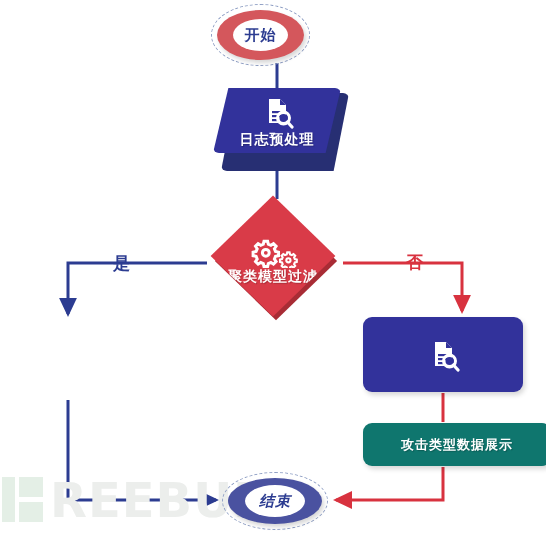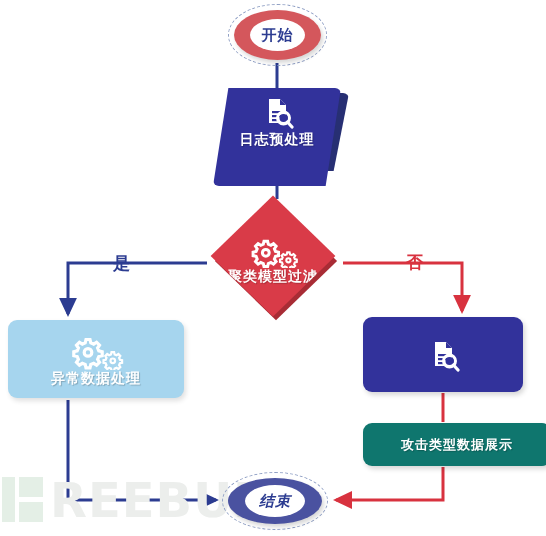--- a/index.html
+++ b/index.html
@@ -100,21 +100,21 @@
     align-items: center;
     justify-content: center;
   }
   .term-label {
     font-size: 15px;
     font-weight: 700;
     letter-spacing: 1px;
     white-space: nowrap;
   }
 
-  #node-start { left: 228px; top: 4px; width: 99px; height: 62px; }
+  #node-start { left: 211px; top: 4px; width: 99px; height: 62px; }
   #node-start .term-ring { background: #d4575c; box-shadow: 2px 3px 4px rgba(0,0,0,0.16); }
   #node-start .term-core { left: 22px; top: 15px; right: 22px; bottom: 15px; }
   #node-start .term-label { color: #2c3c91; }
 
   #node-end { left: 222px; top: 472px; width: 106px; height: 58px; }
   #node-end .term-ring { background: #4a52a0; box-shadow: 2px 3px 4px rgba(0,0,0,0.16); }
   #node-end .term-core { left: 23px; top: 13px; right: 23px; bottom: 13px; }
   #node-end .term-label { color: #2c3c91; font-style: italic; }
 
   
@@ -127,21 +127,21 @@
     position: absolute;
     left: 8px; top: 5px;
     width: 128px; height: 78px;
     background: #272f73;
     border-radius: 6px;
     clip-path: polygon(12% 0%, 100% 0%, 88% 100%, 0% 100%);
   }
   .para-body {
     position: absolute;
     left: 0; top: 0;
-    width: 128px; height: 98px;
+    width: 128px; height: 65px;
     background: #32329b;
     border-radius: 6px;
     clip-path: polygon(12% 0%, 100% 0%, 88% 100%, 0% 100%);
     display: flex;
     flex-direction: column;
     align-items: center;
     justify-content: flex-start;
     padding-top: 9px;
     box-sizing: border-box;
   }
@@ -338,35 +338,20 @@
                 <path d="M41.2 14.4 l2.4 0 .5 2.0 1.7 .7 1.7-1.1 1.7 1.7 -1.1 1.7 .7 1.7 2.0 .5 0 2.4 -2.0 .5 -.7 1.7 1.1 1.7 -1.7 1.7 -1.7-1.1 -1.7 .7 -.5 2.0 -2.4 0 -.5-2.0 -1.7-.7 -1.7 1.1 -1.7-1.7 1.1-1.7 -.7-1.7 -2.0-.5 0-2.4 2.0-.5 .7-1.7 -1.1-1.7 1.7-1.7 1.7 1.1 1.7-.7 z"></path>
                 <circle cx="42.4" cy="22.3" r="2.1"></circle>
               </g>
             </svg>
           </span>
           <span class="node-label">聚类模型过滤</span>
         </div>
       </div>
     </div>
 
-    <div class="rbox" id="node-anomaly">
-      <span class="icon-wrap">
-        <svg width="58" height="34" viewBox="0 0 58 34" xmlns="http://www.w3.org/2000/svg">
-          <g fill="none" stroke="#ffffff" stroke-width="3.2">
-            <path d="M19 3.5 l4.0 0 .8 3.4 2.9 1.2 2.9-1.9 2.9 2.9 -1.9 2.9 1.2 2.9 3.4 .8 0 4.0 -3.4 .8 -1.2 2.9 1.9 2.9 -2.9 2.9 -2.9-1.9 -2.9 1.2 -.8 3.4 -4.0 0 -.8-3.4 -2.9-1.2 -2.9 1.9 -2.9-2.9 1.9-2.9 -1.2-2.9 -3.4-.8 0-4.0 3.4-.8 1.2-2.9 -1.9-2.9 2.9-2.9 2.9 1.9 2.9-1.2 z"></path>
-            <circle cx="21" cy="16.4" r="3.8"></circle>
-          </g>
-          <g fill="none" stroke="#ffffff" stroke-width="2.2">
-            <path d="M44.5 16.2 l2.6 0 .5 2.2 1.9 .8 1.9-1.2 1.9 1.9 -1.2 1.9 .8 1.9 2.2 .5 0 2.6 -2.2 .5 -.8 1.9 1.2 1.9 -1.9 1.9 -1.9-1.2 -1.9 .8 -.5 2.2 -2.6 0 -.5-2.2 -1.9-.8 -1.9 1.2 -1.9-1.9 1.2-1.9 -.8-1.9 -2.2-.5 0-2.6 2.2-.5 .8-1.9 -1.2-1.9 1.9-1.9 1.9 1.2 1.9-.8 z"></path>
-            <circle cx="45.8" cy="24.8" r="2.3"></circle>
-          </g>
-        </svg>
-      </span>
-      <span class="node-label">异常数据处理</span>
-    </div>
 
     <div class="rbox" id="node-classify">
       <span class="icon-wrap">
         <svg width="34" height="34" viewBox="0 0 34 34" xmlns="http://www.w3.org/2000/svg">
           <path d="M9 2 h11 l6 6 v18 h-17 z" fill="#ffffff"></path>
           <path d="M20 2 v6 h6 z" fill="#32329b"></path>
           <rect x="12" y="14" width="9" height="2.2" fill="#32329b"></rect>
           <rect x="12" y="18" width="9" height="2.2" fill="#32329b"></rect>
           <rect x="12" y="22" width="6" height="2.2" fill="#32329b"></rect>
           <circle cx="23.5" cy="21" r="6" fill="none" stroke="#ffffff" stroke-width="3"></circle>

